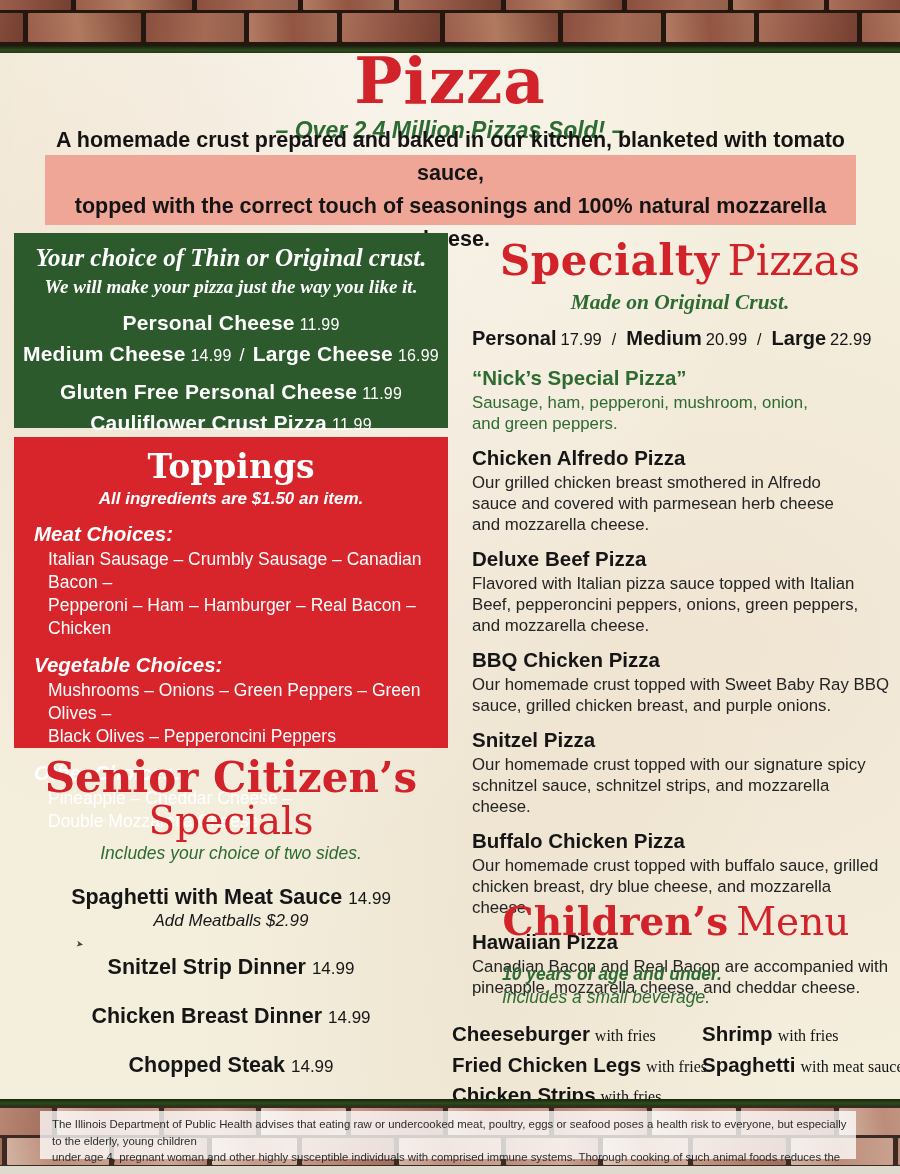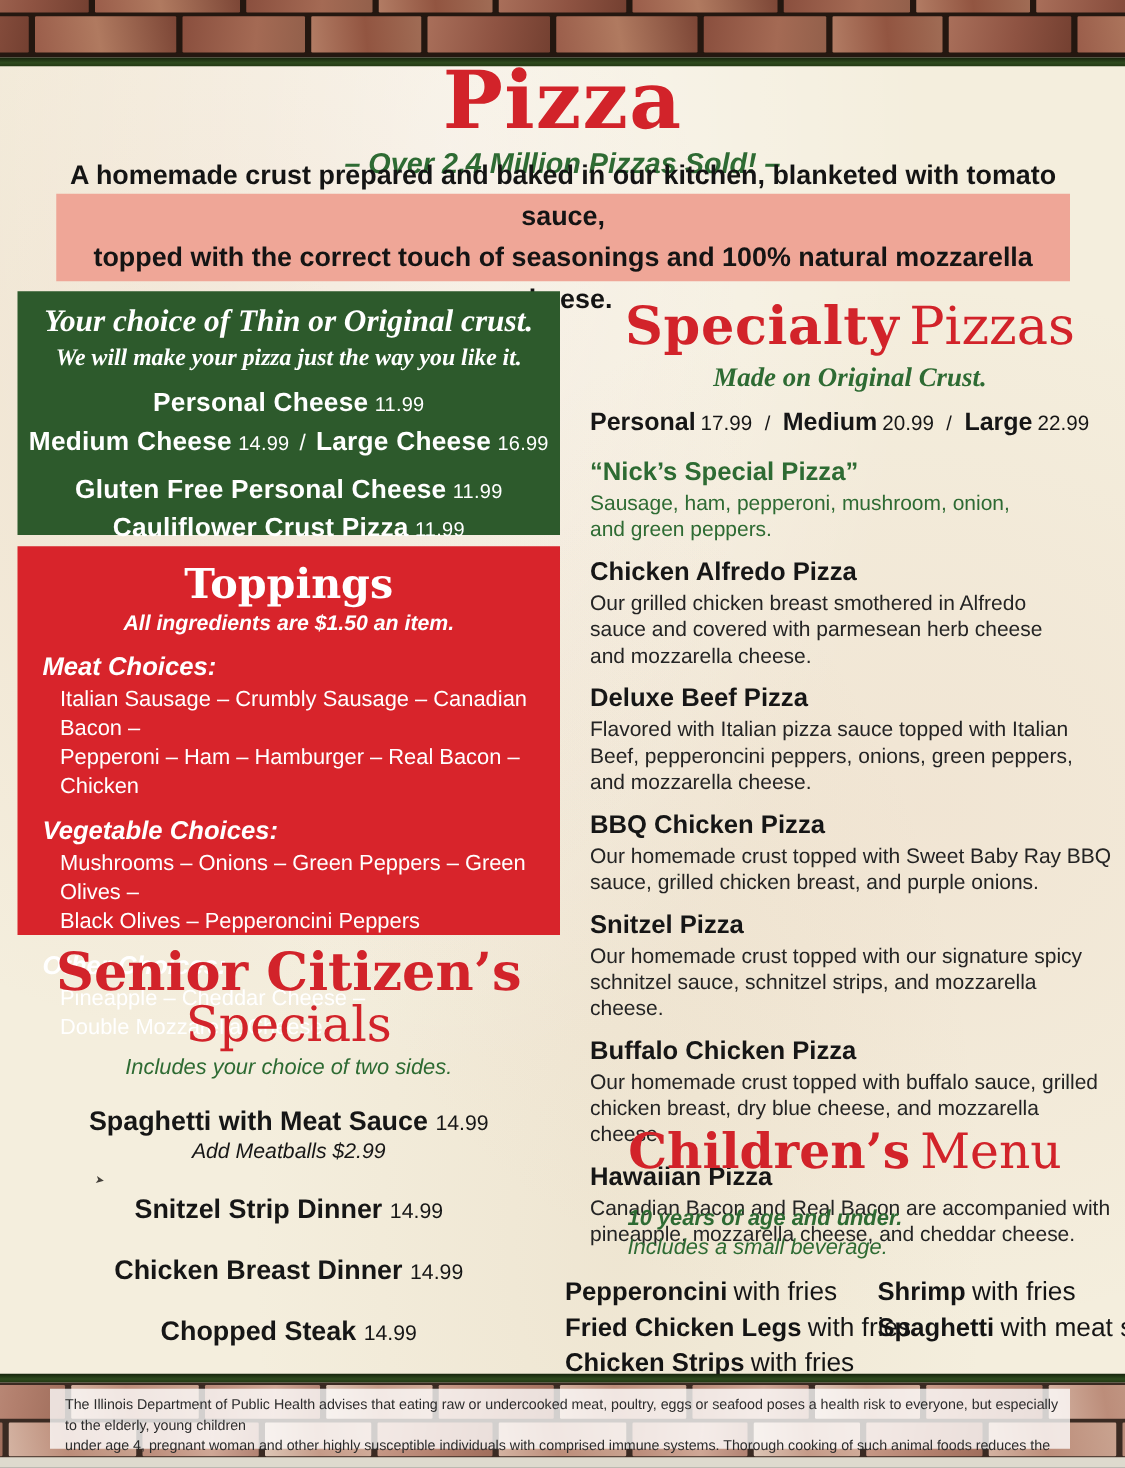--- a/index.html
+++ b/index.html
@@ -109,21 +109,21 @@
   .cp-whole { font-size:50px; }
   .cp-dot { font-size:44px; }
   .cp-cents { font-size:24px; vertical-align:21px; }
   .child-notes { margin-left:50px; margin-top:6px; }
   .child-note1 { font-size:17.5px; font-weight:bold; font-style:italic; color:#2e6b33; }
   .child-note2 { font-size:17.5px; font-style:italic; color:#2e6b33; margin-top:2px; }
   .child-items { display:flex; margin-top:12px; }
   .child-col { display:flex; flex-direction:column; }
   .child-col.c1 { width:250px; }
   .child-item { font-size:20.5px; font-weight:bold; color:#141414; line-height:28.5px; white-space:nowrap; }
-  .child-item .note { font-size:21px; font-weight:normal; margin-left:5px; }
+  .child-item .note { font-size:16px; font-weight:normal; margin-left:5px;font-family:Liberation Serif, serif; }
 
   
   .disclaimer { position:absolute; left:40px; right:44px; top:5px; bottom:7px;
     background:rgba(255,255,255,0.78); padding:5px 0 0 12px;
     font-size:11.4px; font-weight:normal; color:#2c2c2c; line-height:16.5px; white-space:pre-line; }
 </style>
 </head>
 <body>
 
 <div class="page">
@@ -269,21 +269,21 @@
       <span class="bold">Children’s</span><span class="light">Menu</span>
     </div>
     <div class="child-price-row">
       <div class="child-notes">
         <div class="child-note1">10 years of age and under.</div>
         <div class="child-note2">Includes a small beverage.</div>
       </div>
     </div>
     <div class="child-items">
       <div class="child-col c1">
-        <div class="child-item"><span>Pepperoncini</span><span class="note">with fries</span></div>
+        <div class="child-item"><span>Cheeseburger</span><span class="note">with fries</span></div>
         <div class="child-item"><span>Fried Chicken Legs</span><span class="note">with fries</span></div>
         <div class="child-item"><span>Chicken Strips</span><span class="note">with fries</span></div>
       </div>
       <div class="child-col c2">
         <div class="child-item"><span>Shrimp</span><span class="note">with fries</span></div>
         <div class="child-item"><span>Spaghetti</span><span class="note">with meat sauce</span></div>
       </div>
     </div>
   </div>
 

